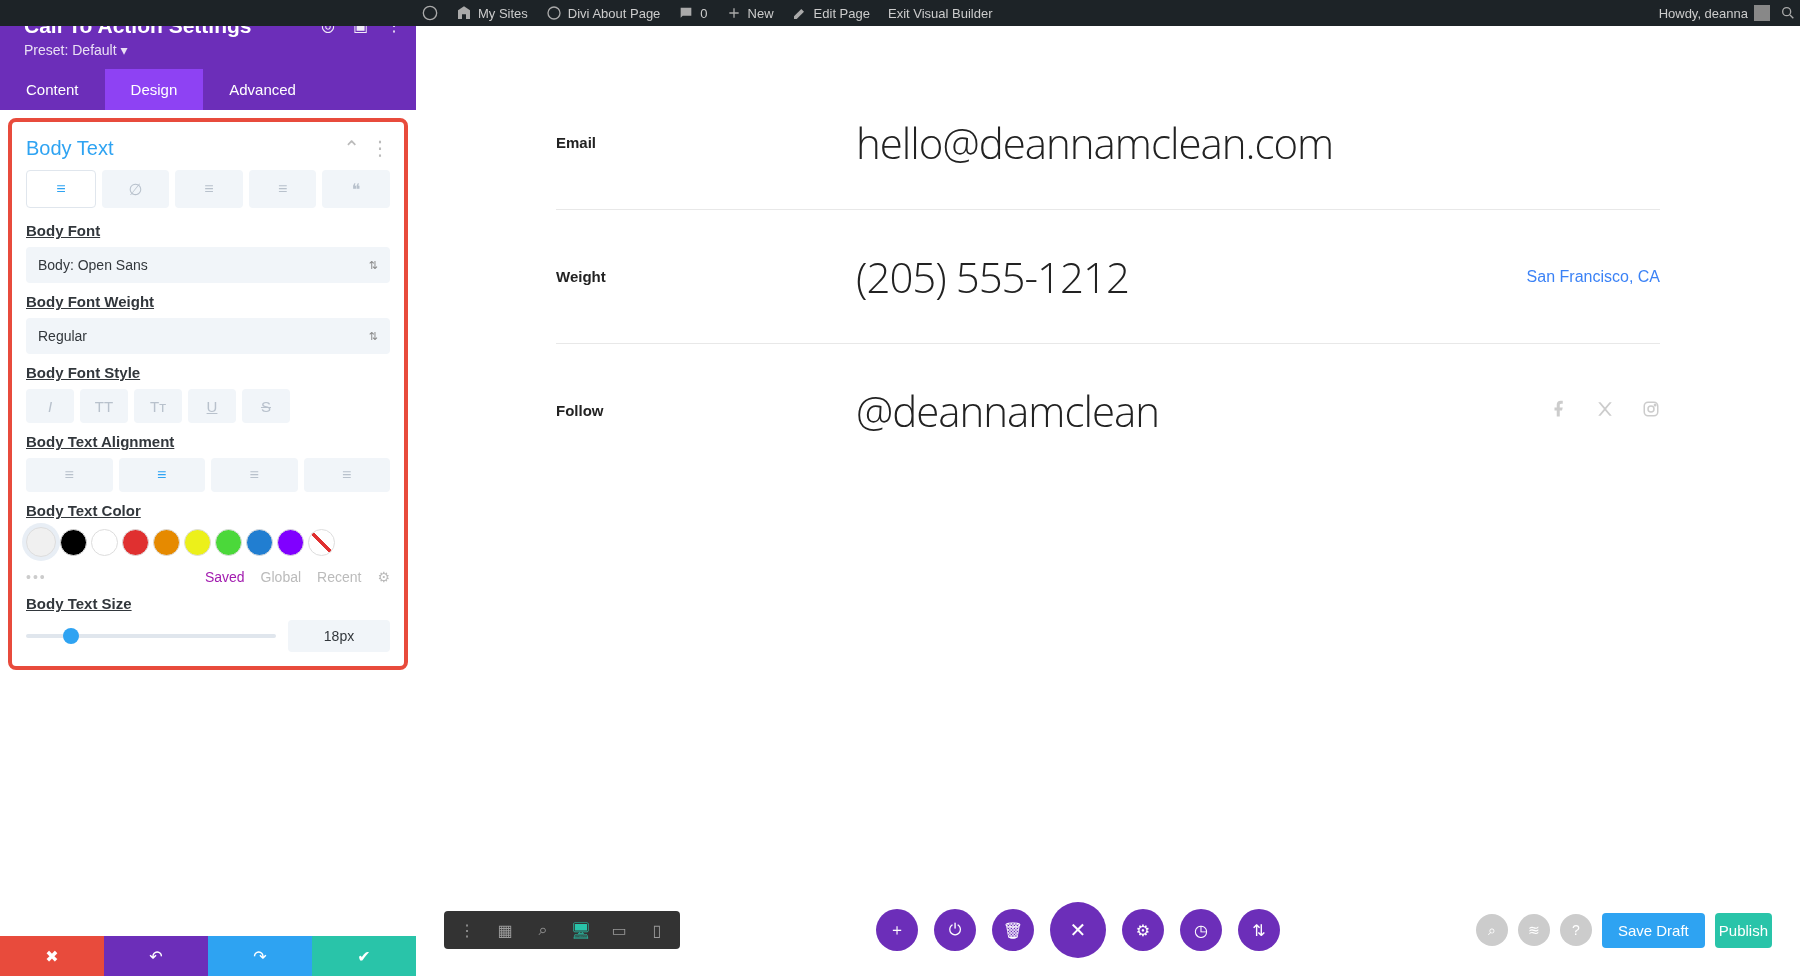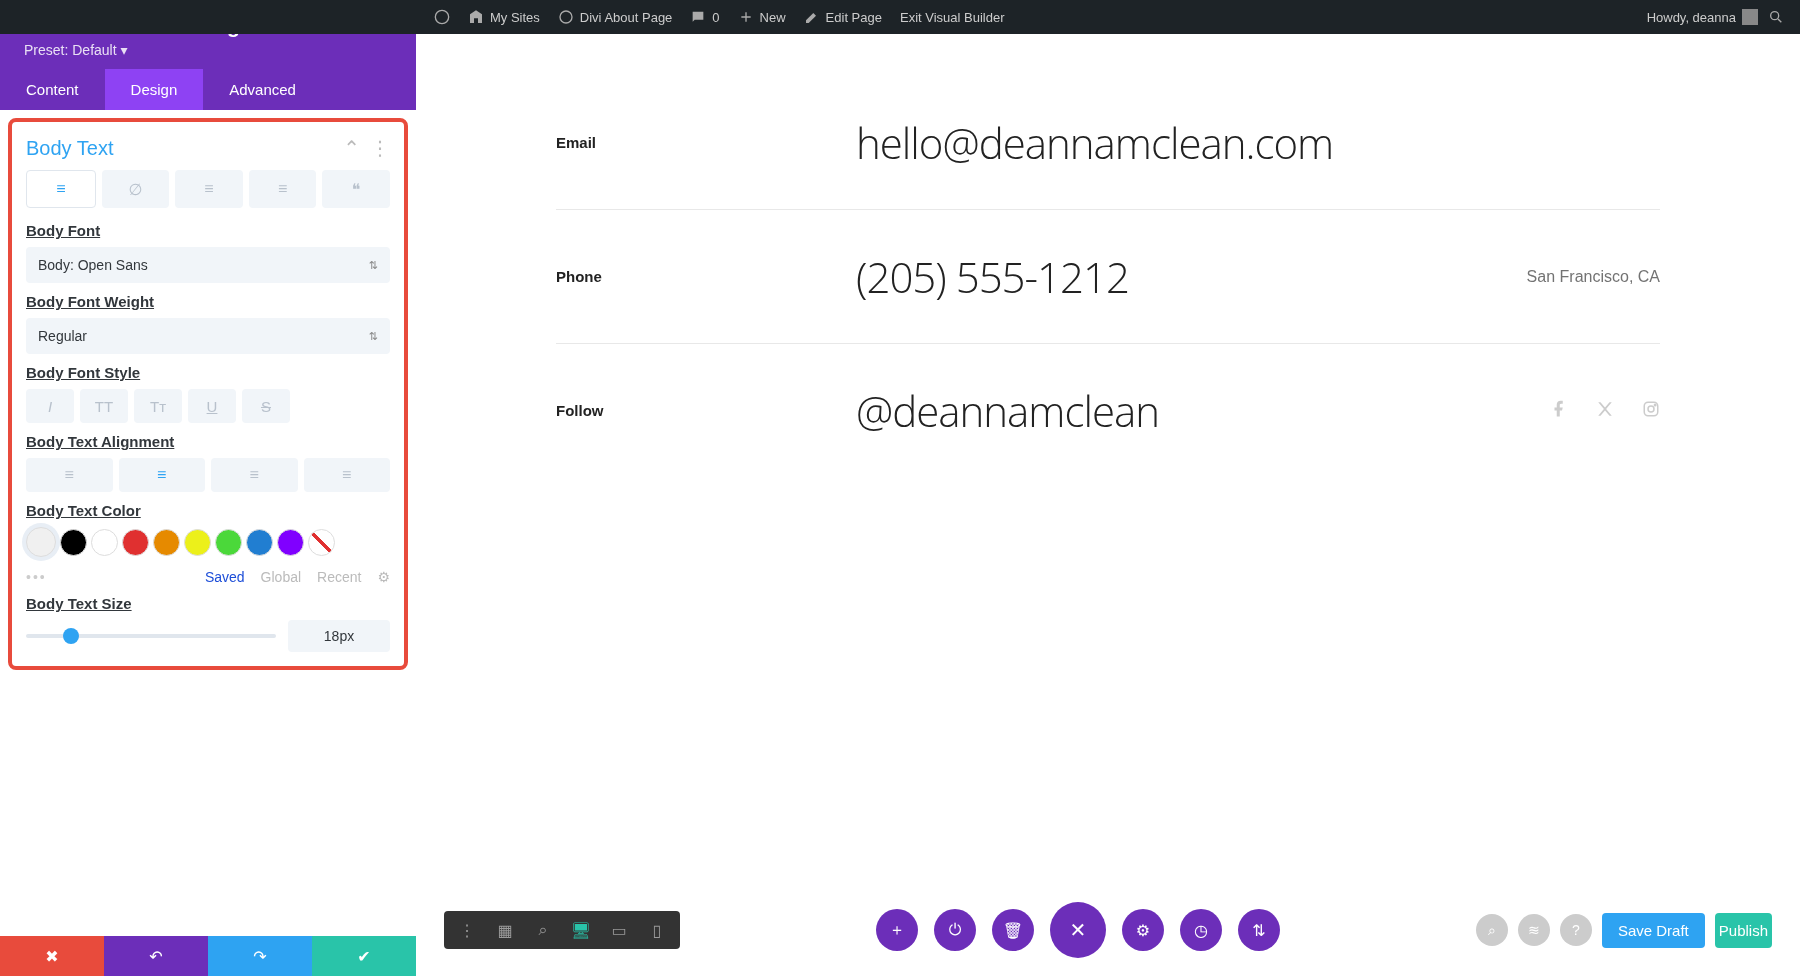--- a/index.html
+++ b/index.html
@@ -1,19 +1,19 @@
 <!DOCTYPE html>
 <html><head>
 <meta charset="utf-8">
 <style>
 * { box-sizing: border-box; margin: 0; padding: 0; }
 body { font-family: -apple-system, BlinkMacSystemFont, "Segoe UI", sans-serif; background: #fff; width: 1800px; height: 976px; overflow: hidden; }
 
 
-.wp-bar { position: absolute; top: 0; left: 0; right: 0; height: 34px; background: #1d2327; color: #ccc; display: flex; align-items: center; padding: 0 16px; font-size: 13px; z-index: 100; }
+.wp-bar { position: absolute; top: 0; left: 0; right: 0; height: 26px; background: #1d2327; color: #ccc; display: flex; align-items: center; padding: 0 4px; font-size: 13px; z-index: 100; }
 .wp-bar .left { display: flex; align-items: center; gap: 18px; margin-left: 418px; }
 .wp-bar .right { margin-left: auto; display: flex; align-items: center; gap: 10px; }
 .wp-bar .item { display: flex; align-items: center; gap: 6px; cursor: pointer; }
 .wp-bar .avatar { width: 16px; height: 16px; background: #888; }
 .wp-bar svg { width: 16px; height: 16px; fill: #aaa; }
 
 
 .sidebar { position: absolute; top: 0; left: 0; width: 416px; height: 100%; background: #fff; display: flex; flex-direction: column; z-index: 50; }
 .sb-header { background: #6c2eb9; color: #fff; padding: 14px 24px 10px; position: relative; }
 .sb-title { font-size: 21px; font-weight: 600; }
@@ -45,42 +45,42 @@
 .align-row { display: flex; gap: 6px; }
 .align-row .al { flex: 1; height: 34px; background: #f1f5f9; border-radius: 4px; display: flex; align-items: center; justify-content: center; color: #b8c1cc; cursor: pointer; }
 .align-row .al.active { color: #2ea3f2; }
 
 .color-row { display: flex; gap: 4px; align-items: center; flex-wrap: wrap; }
 .swatch { width: 27px; height: 27px; border-radius: 50%; cursor: pointer; border: 1px solid #ddd; }
 .swatch.selected { box-shadow: 0 0 0 4px #e8eef5; width: 30px; height: 30px; }
 
 .color-tabs { display: flex; gap: 16px; font-size: 14px; margin-top: 12px; align-items: center; }
 .color-tabs .ct { color: #bbb; cursor: pointer; }
-.color-tabs .ct.active { color: #1d4ed8; text-align: center; }
+.color-tabs .ct.active { color: #a21caf; text-align: center; }
 .color-tabs .dots { color: #ccc; margin-right: auto; letter-spacing: 2px; }
 
 .slider-row { display: flex; align-items: center; gap: 12px; justify-content: space-between; }
 .slider-track { flex: 1; height: 4px; background: #e0e6ed; border-radius: 2px; position: relative; }
 .slider-thumb { position: absolute; top: 50%; transform: translate(-50%,-50%); width: 16px; height: 16px; background: #2ea3f2; border-radius: 50%; }
 .slider-val { width: 102px; background: #f1f5f9; border-radius: 4px; padding: 8px; text-align: center; font-size: 14px; color: #32373c; }
 
 .bottom-bar { display: flex; height: 40px; }
 .bottom-bar div { flex: 1; display: flex; align-items: center; justify-content: center; color: #fff; cursor: pointer; }
 .bb-red { background: #e84b3c; }
 .bb-purple { background: #6c2eb9; }
 .bb-blue { background: #2ea3f2; }
 .bb-green { background: #29c4a9; }
 
 
 .canvas { position: absolute; top: 26px; left: 416px; right: 0; bottom: 0; background: #fff; padding: 50px 140px; }
 .info-row { display: flex; align-items: center; padding: 38px 0; border-bottom: 1px solid #e8e8e8; }
 .info-row:last-child { border-bottom: none; }
 .info-label { width: 300px; font-size: 15px; font-weight: 600; color: #222; }
 .info-val { flex: 1; font-size: 42px; font-weight: 300; color: #222; letter-spacing: -1px; }
-.info-extra { font-size: 16px; color: #737373; }
+.info-extra { font-size: 16px; color: #3b82f6; }
 .social-icons { display: flex; gap: 28px; }
 .social-icons div { color: #ccc; cursor: pointer; }
 
 .preview-value { font-family: "Open Sans", sans-serif; }
 
 
 .divi-bar { position: absolute; bottom: 18px; left: 416px; right: 0; display: flex; align-items: center; padding: 0 28px; z-index: 60; }
 .divi-left { display: flex; background: #333; border-radius: 4px; padding: 6px 10px; gap: 12px; }
 .divi-left div { width: 26px; height: 26px; display: flex; align-items: center; justify-content: center; color: #999; cursor: pointer; }
 .divi-left div.active { color: #29c4a9; }
@@ -249,21 +249,21 @@
     <div class="bb-green">✔</div>
   </div>
 </div>
 
 <div class="canvas">
   <div class="info-row">
     <div class="info-label">Email</div>
     <div class="info-val preview-value">hello@deannamclean.com</div>
   </div>
   <div class="info-row">
-    <div class="info-label">Phone</div>
+    <div class="info-label">Weight</div>
     <div class="info-val preview-value">(205) 555-1212</div>
     <div class="info-extra">San Francisco, CA</div>
   </div>
   <div class="info-row">
     <div class="info-label">Follow</div>
     <div class="info-val preview-value">@deannamclean</div>
     <div class="social-icons">
       <div><svg width="18" height="18" viewBox="0 0 24 24" fill="#ccc">
             <path d="M13 22v-8h3l1-4h-4V7c0-1 0-2 2-2h2V1h-3c-3 0-5 2-5 5v4H6v4h3v8z"></path>
           </svg></div>

